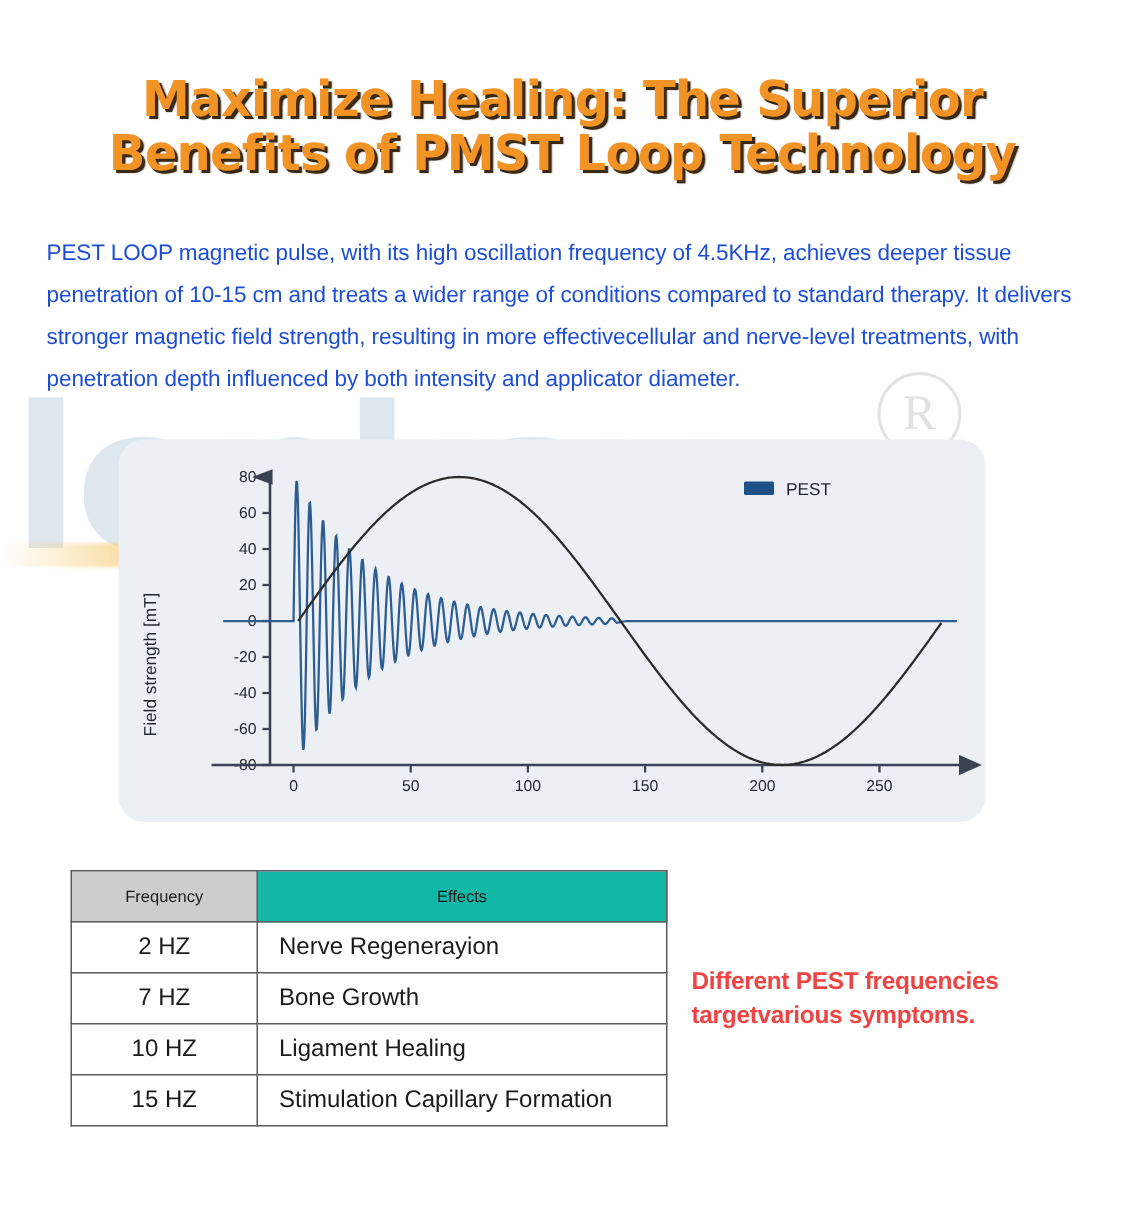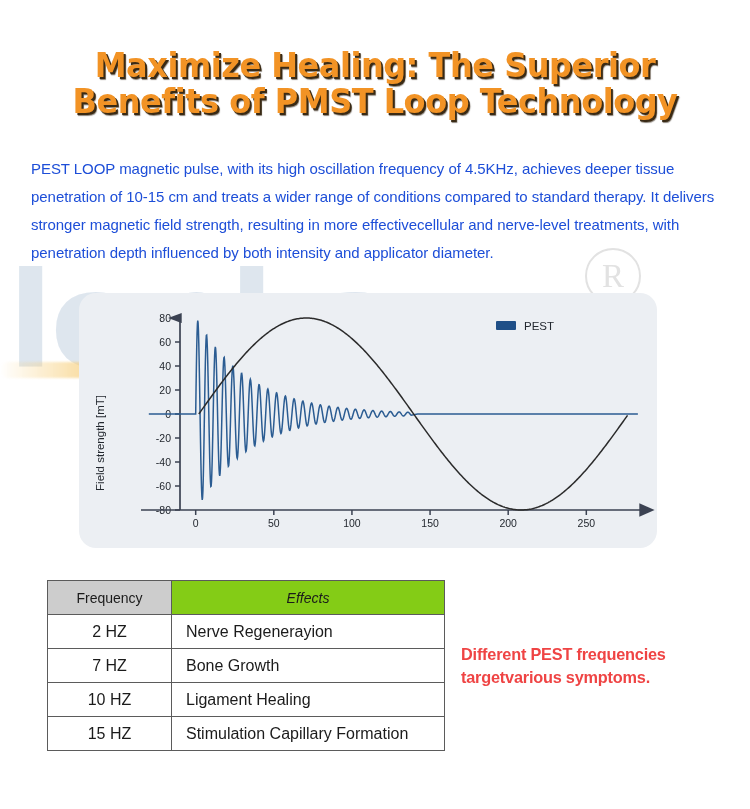--- a/index.html
+++ b/index.html
@@ -137,21 +137,21 @@
     border: 1.6px solid #5b5b5b;
     font-weight: normal;
     font-size: 16px;
     color: #1b1b1b;
     height: 34px;
     padding: 0 6px;
   }
   #freq-table thead th {
     background: #cdcdcd;
     text-align: center;
-    font-size: 14px;
+    font-size: 11px;
   }
   #freq-table td.freq-cell {
     width: 124px;
     text-align: center;
   }
   #freq-table td.effect-cell {
     text-align: left;
     padding-left: 14px;
   }
 
@@ -243,21 +243,21 @@
       <rect id="legend-swatch" x="417" y="28" width="20" height="9" rx="1" fill="#1f4f87"></rect>
       <text class="legend-label" x="445" y="37" id="legend-text-el">PEST</text>
     </g>
   </svg>
 </div>
 
 <table id="freq-table">
   <thead>
     <tr>
       <th class="freq-cell" style="background: rgb(205, 205, 205); border-color: rgb(91, 91, 91);">Frequency</th>
-      <th style="background: #84cc16; border-color: rgb(91, 91, 91); font-style: italic;">Effects</th>
+      <th style="background: #14b8a6; border-color: rgb(91, 91, 91);">Effects</th>
     </tr>
   </thead>
   <tbody id="freq-table-body">
       <tr>
         <td class="freq-cell" style="border-color: rgb(91, 91, 91);">2 HZ</td>
         <td class="effect-cell" style="border-color: rgb(91, 91, 91);">Nerve Regenerayion</td>
       </tr>
       <tr>
         <td class="freq-cell" style="border-color: rgb(91, 91, 91);">7 HZ</td>
         <td class="effect-cell" style="border-color: rgb(91, 91, 91);">Bone Growth</td>

